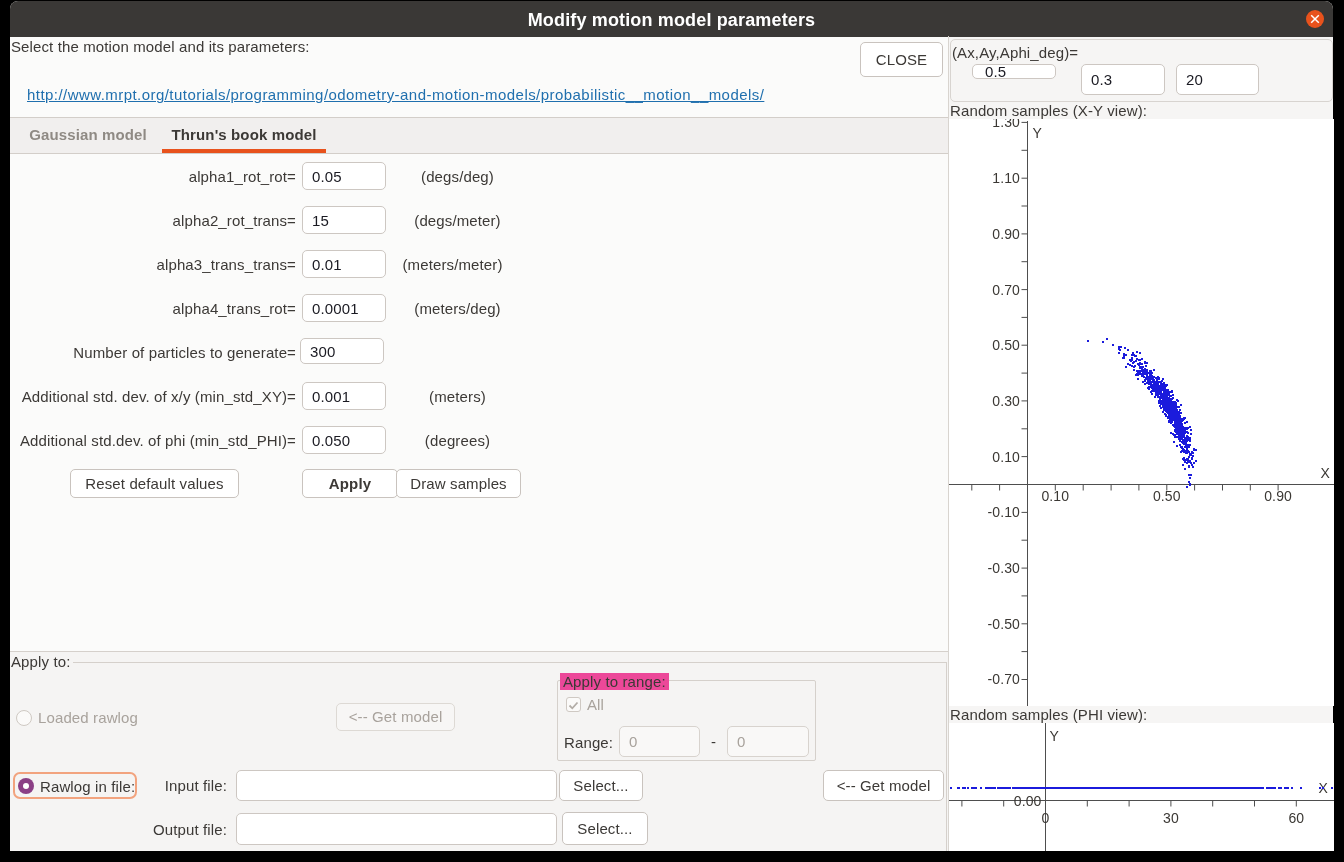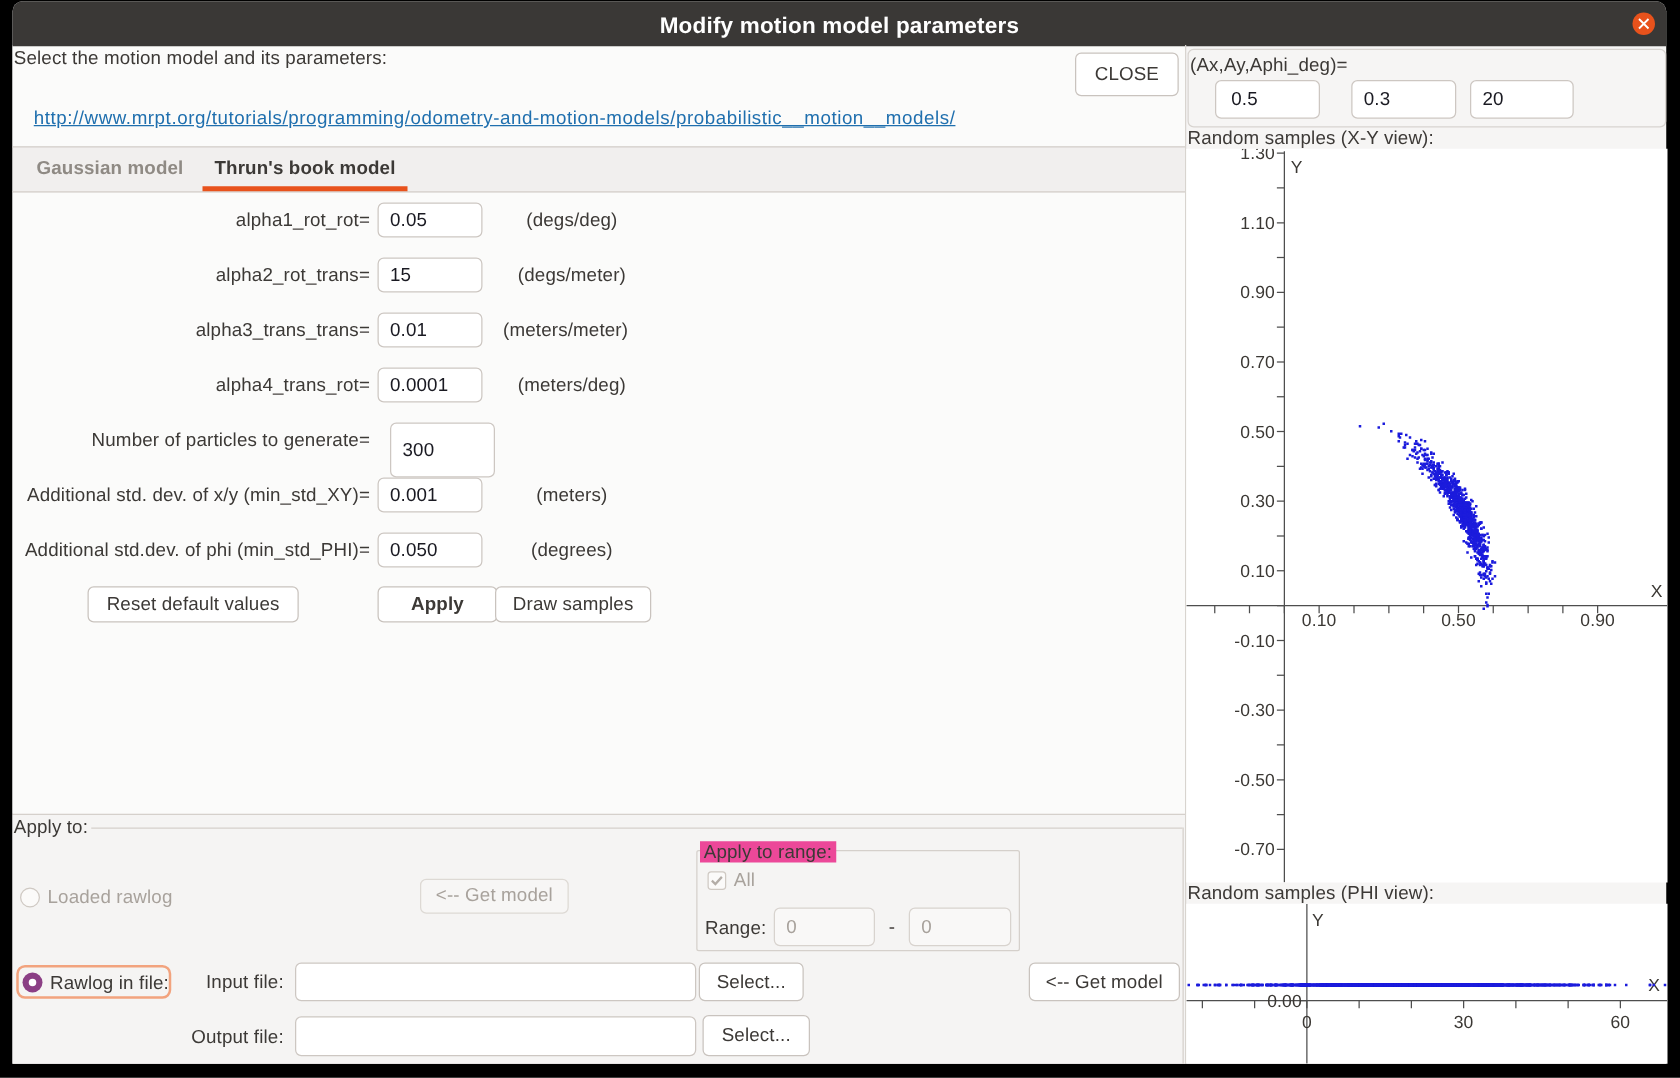--- a/index.html
+++ b/index.html
@@ -57,21 +57,21 @@
 <div class="abs rlbl" style="left:0px; top:212px; width:296px;">alpha2_rot_trans=</div>
 <div class="abs inp" style="left:302px; top:206px; width:84px; height:28px;">15</div>
 <div class="abs clbl" style="left:377px; top:212px; width:161px;">(degs/meter)</div>
 <div class="abs rlbl" style="left:0px; top:256px; width:296px;padding-left:36px;">alpha3_trans_trans=</div>
 <div class="abs inp" style="left:302px; top:250px; width:84px; height:28px;">0.01</div>
 <div class="abs clbl" style="left:372px; top:256px; width:161px;">(meters/meter)</div>
 <div class="abs rlbl" style="left:0px; top:300px; width:296px;">alpha4_trans_rot=</div>
 <div class="abs inp" style="left:302px; top:294px; width:84px; height:28px;">0.0001</div>
 <div class="abs clbl" style="left:377px; top:300px; width:161px;">(meters/deg)</div>
 <div class="abs rlbl" style="left:0px; top:344px; width:296px;">Number of particles to generate=</div>
-<div class="abs inp" style="left:312px; top:338px; width:84px; height:44px;text-align:center;">300</div>
+<div class="abs inp" style="left:300px; top:338px; width:84px; height:26px;text-align:center;">300</div>
 <div class="abs rlbl" style="left:0px; top:388px; width:296px;">Additional std. dev. of x/y (min_std_XY)=</div>
 <div class="abs inp" style="left:302px; top:382px; width:84px; height:28px;">0.001</div>
 <div class="abs clbl" style="left:377px; top:388px; width:161px;">(meters)</div>
 <div class="abs rlbl" style="left:0px; top:432px; width:296px;padding-left:15px;">Additional std.dev. of phi (min_std_PHI)=</div>
 <div class="abs inp" style="left:302px; top:426px; width:84px; height:28px;text-align:center;">0.050</div>
 <div class="abs clbl" style="left:377px; top:432px; width:161px;">(degrees)</div>
 
 <div class="abs btn" style="left:70px; top:469px; width:169px; height:29px; line-height:27px;">Reset default values</div>
 <div class="abs btn" style="left:302px; top:469px; width:96px; height:29px; line-height:27px; font-weight:bold;">Apply</div>
 <div class="abs btn" style="left:396px; top:469px; width:125px; height:29px; line-height:27px;">Draw samples</div>
@@ -107,21 +107,21 @@
 <div class="abs btn" style="left:559px; top:770px; width:84px; height:31px; line-height:29px;">Select...</div>
 <div class="abs btn" style="left:823px; top:770px; width:121px; height:31px; line-height:29px;">&lt;-- Get model</div>
 <div class="abs rlbl" style="left:100px; top:821px; width:127px;">Output file:</div>
 <div class="abs inp" style="left:236px; top:813px; width:321px; height:32px;"></div>
 <div class="abs btn" style="left:562px; top:812px; width:86px; height:33px; line-height:31px;">Select...</div>
 
 <div class="abs vsep"></div>
 
 <div class="abs fs" style="left:950px; top:39px; width:383px; height:63px; border-radius:5px; border-color:#d8d4d0;"></div>
 <div class="abs lbl" style="left:952px; top:44px;">(Ax,Ay,Aphi_deg)=</div>
-<div class="abs inp" style="left:972px; top:64px; width:84px; height:31px;padding-left:12px;">0.5</div>
+<div class="abs inp" style="left:972px; top:64px; width:84px; height:15px;padding-left:12px;">0.5</div>
 <div class="abs inp" style="left:1081px; top:64px; width:84px; height:31px;">0.3</div>
 <div class="abs inp" style="left:1176px; top:64px; width:83px; height:31px;">20</div>
 
 <div class="abs lbl" style="left:950px; top:102px;">Random samples (X-Y view):</div>
 
 <div class="abs plot" style="left:949px; top:119px; width:385px; height:587px; overflow:hidden;">
 <svg width="385" height="587" viewBox="0 0 385 587">
 <line x1="78.5" y1="2" x2="78.5" y2="587" stroke="#4e4e4e" stroke-width="1"></line>
 <line x1="0" y1="365.5" x2="385" y2="365.5" stroke="#4e4e4e" stroke-width="1"></line>
 <line x1="72.5" y1="3.4" x2="78.5" y2="3.4" stroke="#4e4e4e" stroke-width="1"></line>

